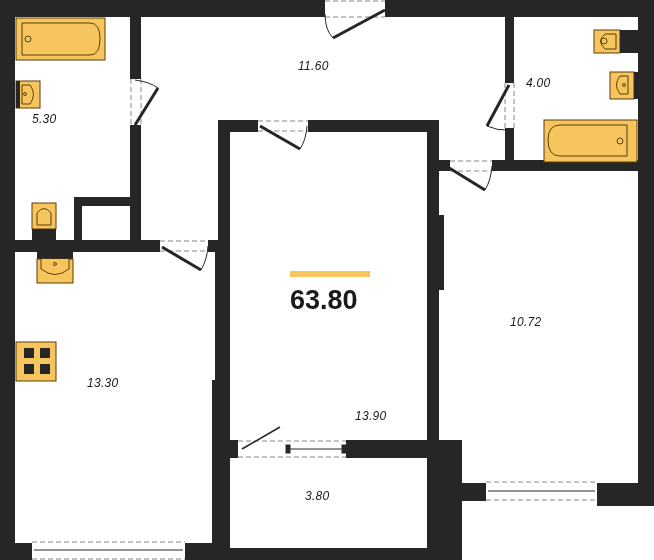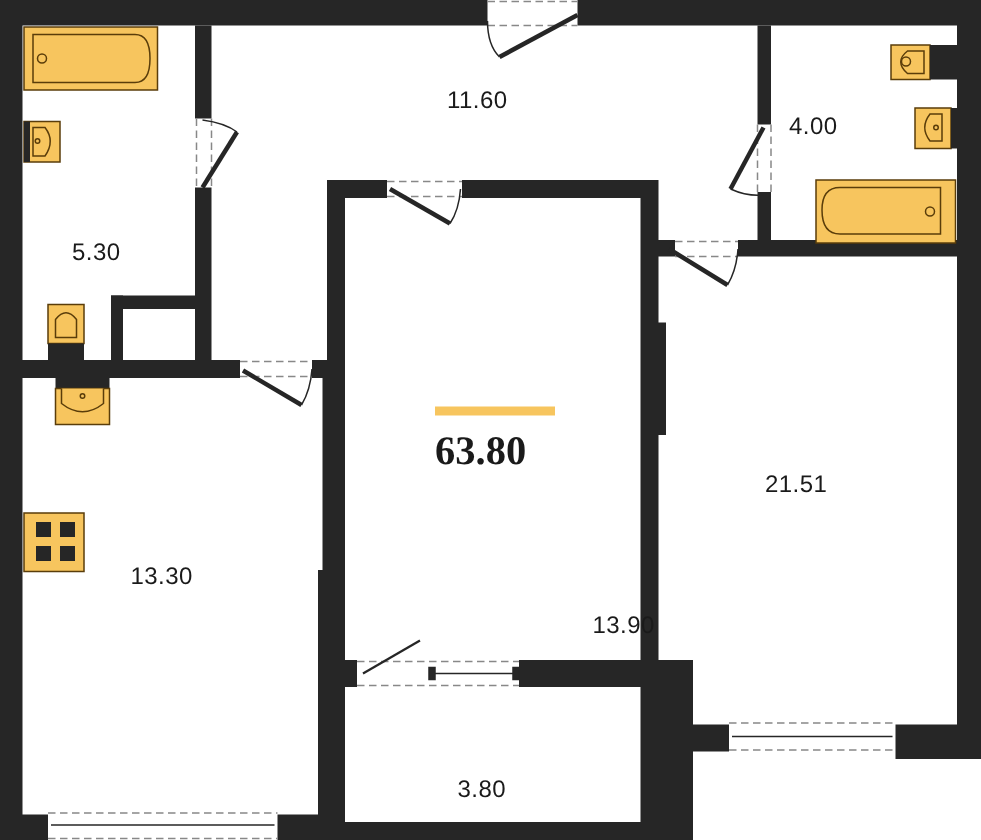--- a/index.html
+++ b/index.html
@@ -1,18 +1,18 @@
 <!DOCTYPE html>
 <html><head>
 <meta charset="utf-8">
 <style>
   html, body { margin:0; padding:0; background:#ffffff; }
   body { width:654px; height:560px; position:relative; overflow:hidden; font-family:"Liberation Sans", "DejaVu Sans", sans-serif; }
   #plan { position:absolute; left:0; top:0; }
-  .area-label { position:absolute; font-size:16px; color:#1a1a1a; letter-spacing:0.3px; white-space:nowrap; }
+  .area-label { position:absolute; font-size:12px; color:#1a1a1a; letter-spacing:0.3px; white-space:nowrap;font-style:italic; }
   .total-label { position:absolute; font-size:27px; font-weight:bold; color:#1a1a1a; white-space:nowrap; }
   .total-bar { position:absolute; height:6px; }
 </style>
 </head>
 <body>
 
 <svg id="plan" width="654" height="560" viewBox="0 0 654 560" xmlns="http://www.w3.org/2000/svg">
 
   <g fill="#262626">
 
@@ -179,22 +179,22 @@
     </g>
 
     <g>
       <rect x="544" y="120" width="93" height="42" fill="#F7C55E"></rect>
       <path d="M560 125 H627 V156 H560 Q548 156 548 140 Q548 125 560 125 Z" fill="#F7C55E"></path>
       <circle cx="620" cy="141" r="3" fill="none"></circle>
     </g>
   </g>
 </svg>
 
-<div class="area-label" style="left:48px; top:112px;margin-top:48px;">5.30</div>
+<div class="area-label" style="left:32px; top:112px;">5.30</div>
 <div class="area-label" style="left:298px; top:59px;">11.60</div>
 <div class="area-label" style="left:526px; top:76px;">4.00</div>
 <div class="area-label" style="left:87px; top:376px;">13.30</div>
-<div class="area-label" style="left:355px; top:409px;margin-left:40px;">13.90</div>
-<div class="area-label" style="left:510px; top:315px;">21.51</div>
-<div class="area-label" style="left:305px; top:518px;">3.80</div>
+<div class="area-label" style="left:355px; top:409px;">13.90</div>
+<div class="area-label" style="left:510px; top:315px;">10.72</div>
+<div class="area-label" style="left:305px; top:489px;">3.80</div>
 
 <div class="total-bar" style="left:290px; top:271px; width:80px; background:#F7C55E;"></div>
-<div class="total-label" style="left:290px; top:285px;font-family:Liberation Serif, serif;">63.80</div>
+<div class="total-label" style="left:290px; top:285px;">63.80</div>
 
 </body></html>

